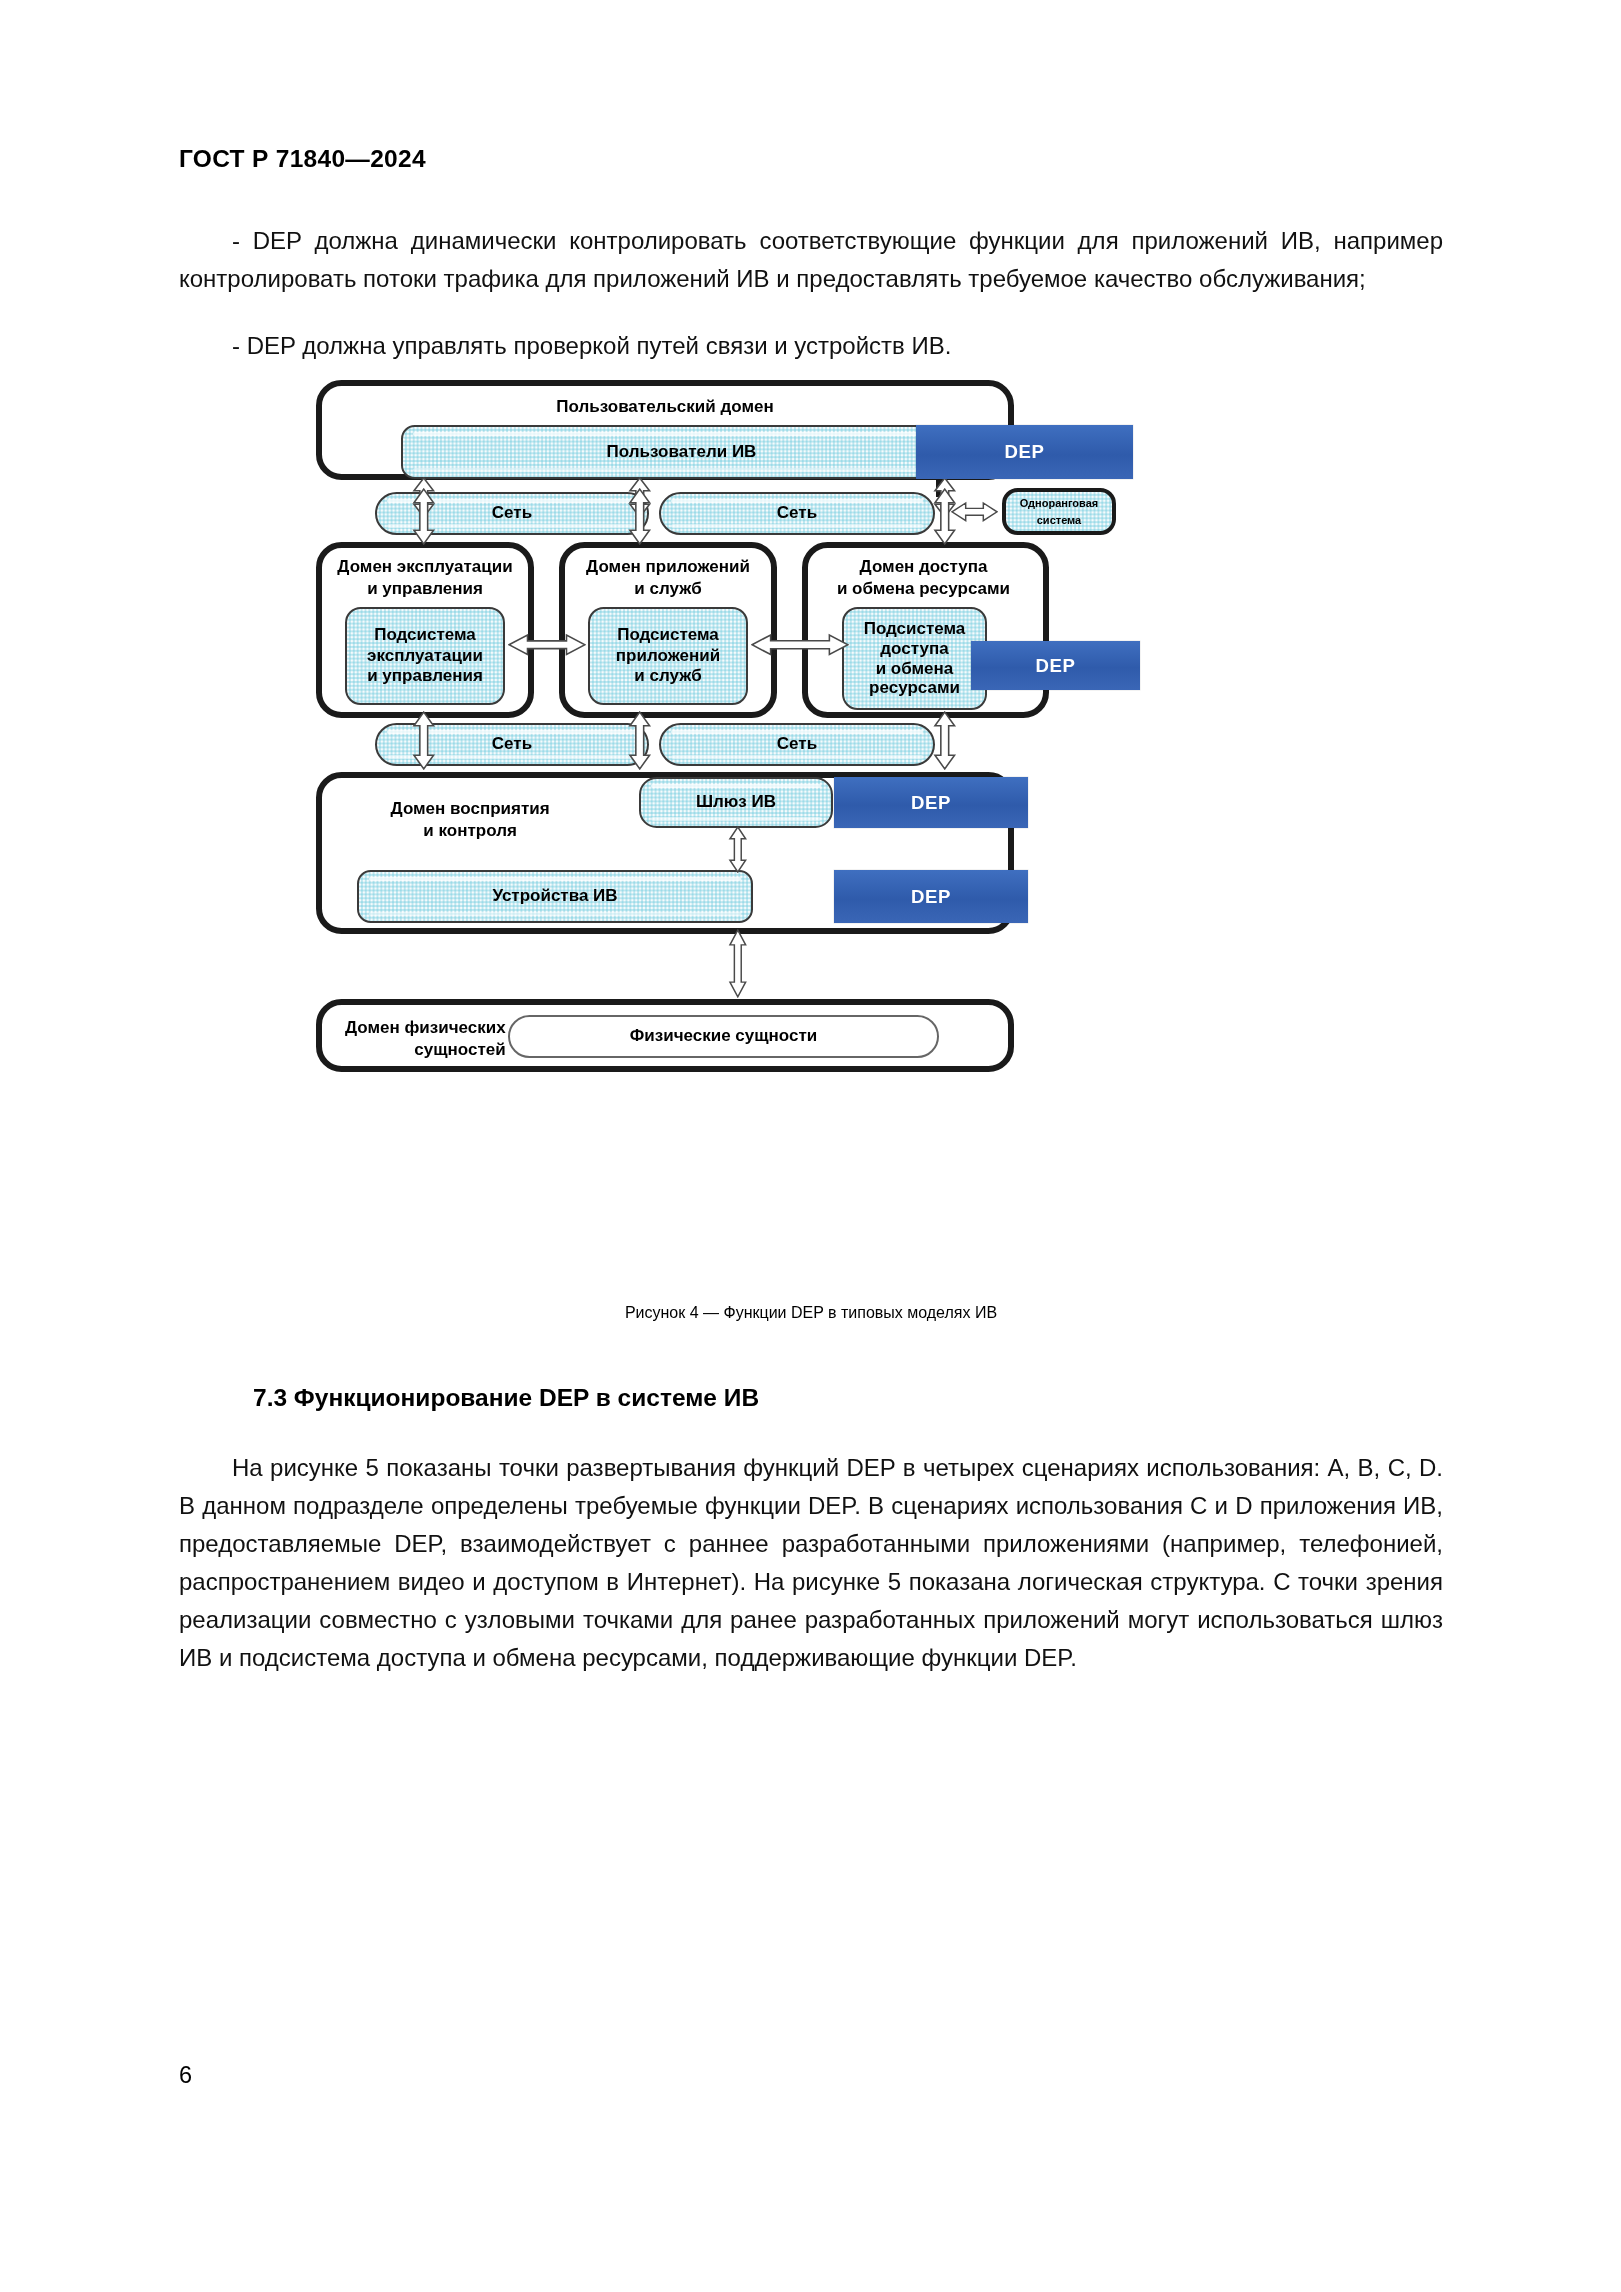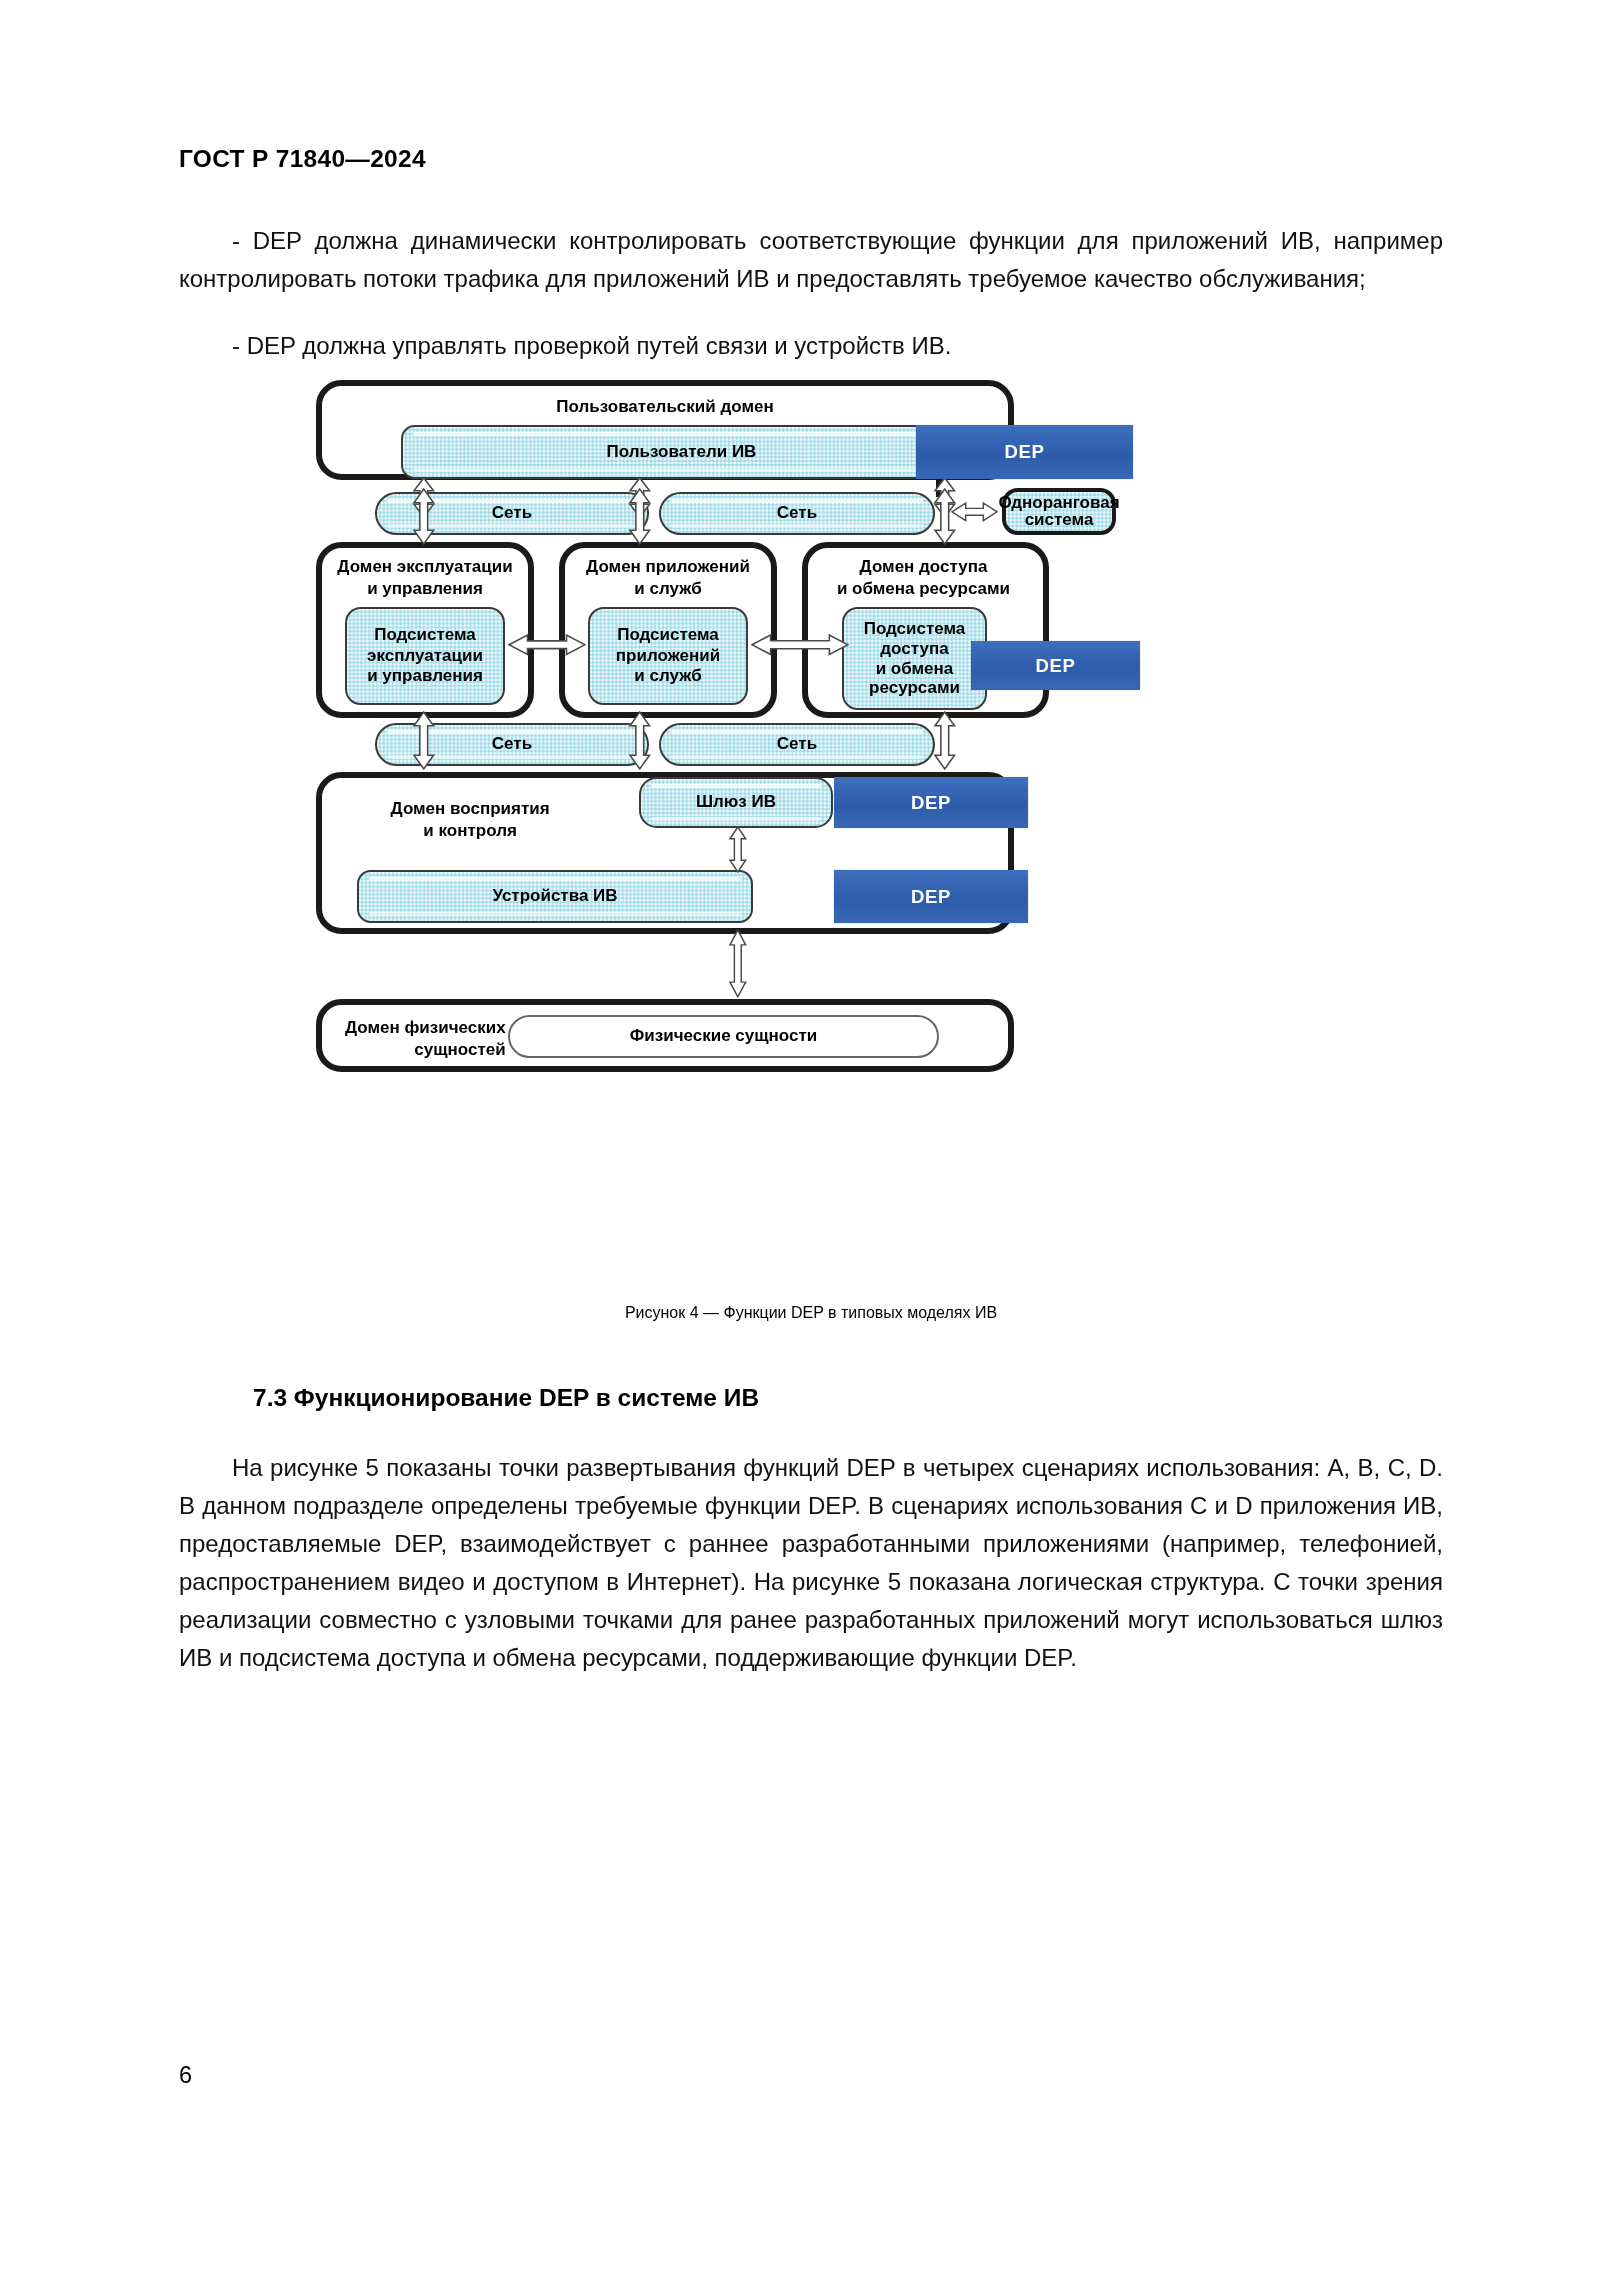--- a/index.html
+++ b/index.html
@@ -229,21 +229,21 @@
       </svg>
     </div>
 
     <div class="black-seg" style="left:620px; top:99px; width:6.9px; height:17.6px; z-index:2;"></div>
 
     <div class="cyan-pill cyan bar round" style="left:59px; top:112px; width:274px; height:43px;">Сеть</div>
 
     <div class="cyan-pill cyan bar round" style="left:343px; top:112px; width:276px; height:43px;">Сеть</div>
 
     <div class="cyan-pill cyan" style="left:686px; top:108px; width:114px; height:47px;
-                border:4.9px solid #1a1a1a; border-radius:15.7px; font-size:17px; line-height:16.7px;">Одноранговая
+                border:4.9px solid #1a1a1a; border-radius:15.7px; font-size:11px; line-height:16.7px;">Одноранговая
 система</div>
 
     <div class="arrow" style="left:635px; top:121px; width:47px; height:21.6px;">
       <svg width="47" height="21.6" viewBox="0 0 48 22">
         <polygon points="1,11 15,2 15,7.5 33,7.5 33,2 47,11 33,20 33,14.5 15,14.5 15,20" fill="#ffffff" stroke="#4a4a4a" stroke-width="1.5"></polygon>
       </svg>
     </div>
 
     <div class="arrow" style="left:96px; top:108px; width:23.5px; height:57px;">
       <svg width="23.5" height="57" viewBox="0 0 24 58">

